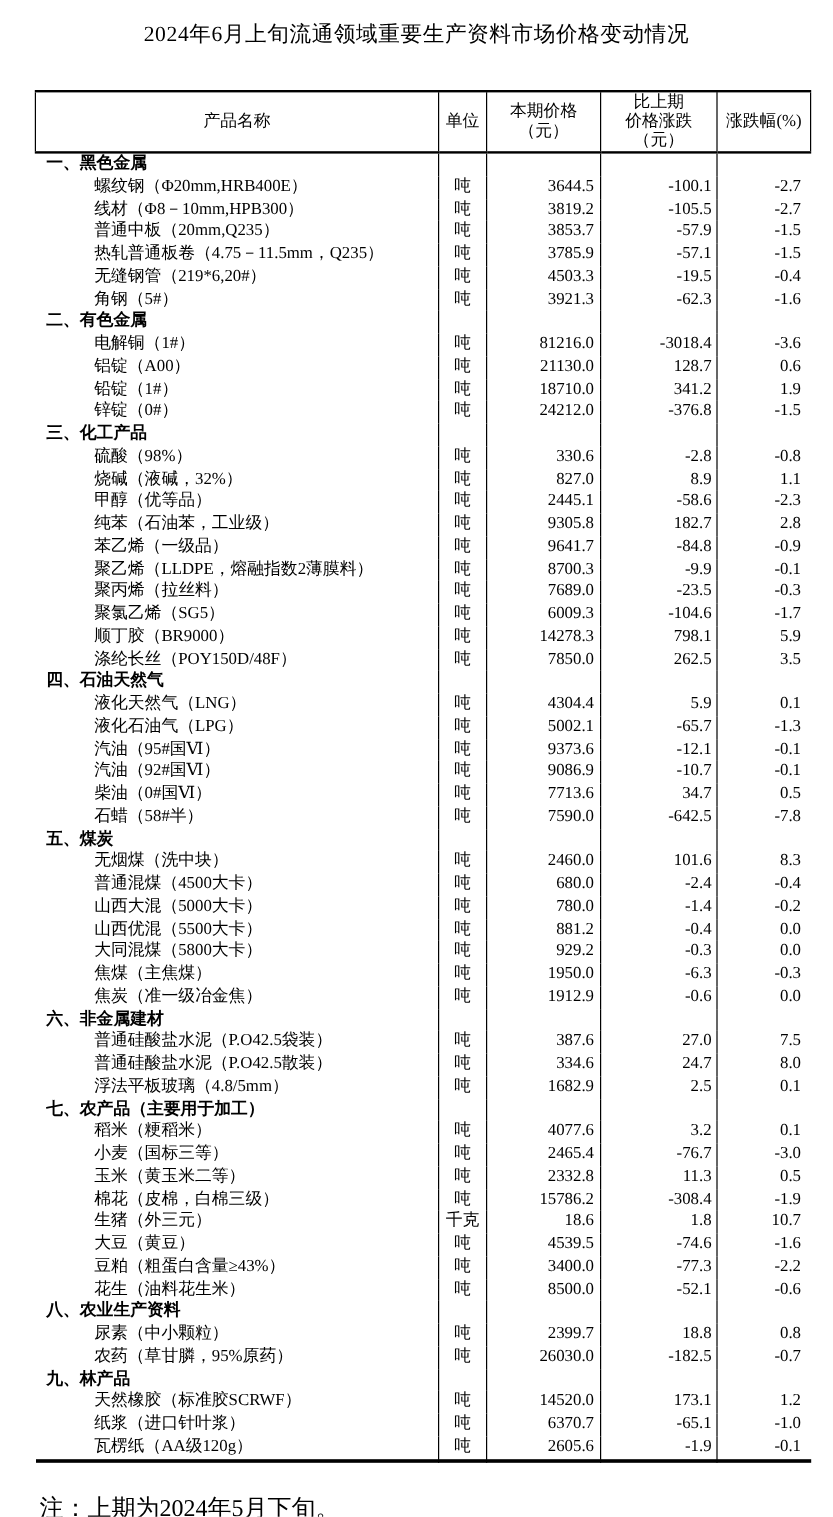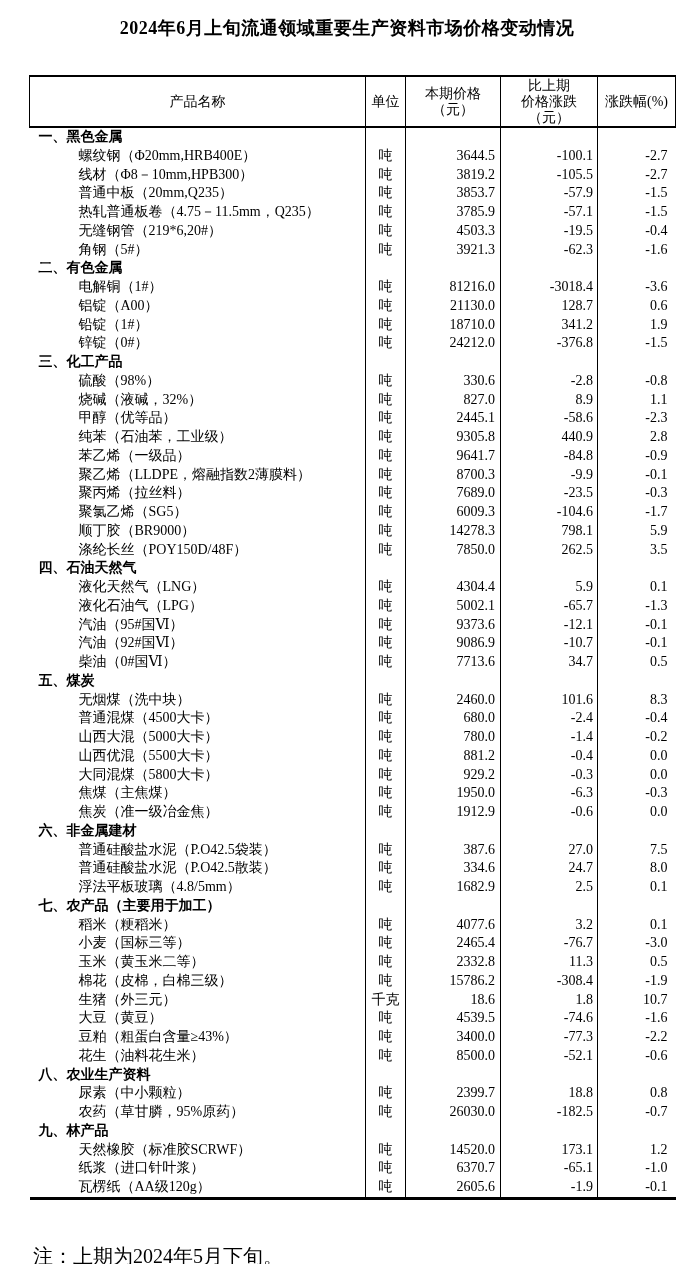--- a/index.html
+++ b/index.html
@@ -12,21 +12,21 @@
     position: relative;
     overflow: hidden;
   }
   .title {
     position: absolute;
     top: 16px;
     left: 0;
     width: 100%;
     text-align: center;
     font-size: 18px;
-    font-weight: bold;
+    font-weight: normal;
     letter-spacing: 0.5px;
   }
   table.price-table {
     position: absolute;
     top: 75px;
     left: 29px;
     width: 646px;
     border-collapse: collapse;
     table-layout: fixed;
     border-top: 2px solid #000;
@@ -210,21 +210,21 @@
           <td class="product">甲醇（优等品）</td>
           <td class="unit">吨</td>
           <td class="price">2445.1</td>
           <td class="change">-58.6</td>
           <td class="pct">-2.3</td>
         </tr>
         <tr>
           <td class="product">纯苯（石油苯，工业级）</td>
           <td class="unit">吨</td>
           <td class="price">9305.8</td>
-          <td class="change">440.9</td>
+          <td class="change">182.7</td>
           <td class="pct">2.8</td>
         </tr>
         <tr>
           <td class="product">苯乙烯（一级品）</td>
           <td class="unit">吨</td>
           <td class="price">9641.7</td>
           <td class="change">-84.8</td>
           <td class="pct">-0.9</td>
         </tr>
         <tr>
@@ -296,20 +296,27 @@
           <td class="price">9086.9</td>
           <td class="change">-10.7</td>
           <td class="pct">-0.1</td>
         </tr>
         <tr>
           <td class="product">柴油（0#国Ⅵ）</td>
           <td class="unit">吨</td>
           <td class="price">7713.6</td>
           <td class="change">34.7</td>
           <td class="pct">0.5</td>
+        </tr>
+        <tr>
+          <td class="product">石蜡（58#半）</td>
+          <td class="unit">吨</td>
+          <td class="price">7590.0</td>
+          <td class="change">-642.5</td>
+          <td class="pct">-7.8</td>
         </tr>
         <tr class="section-row">
           <td class="product">五、煤炭</td>
           <td class="unit"></td>
           <td class="price"></td>
           <td class="change"></td>
           <td class="pct"></td>
         </tr>
         <tr>
           <td class="product">无烟煤（洗中块）</td>

